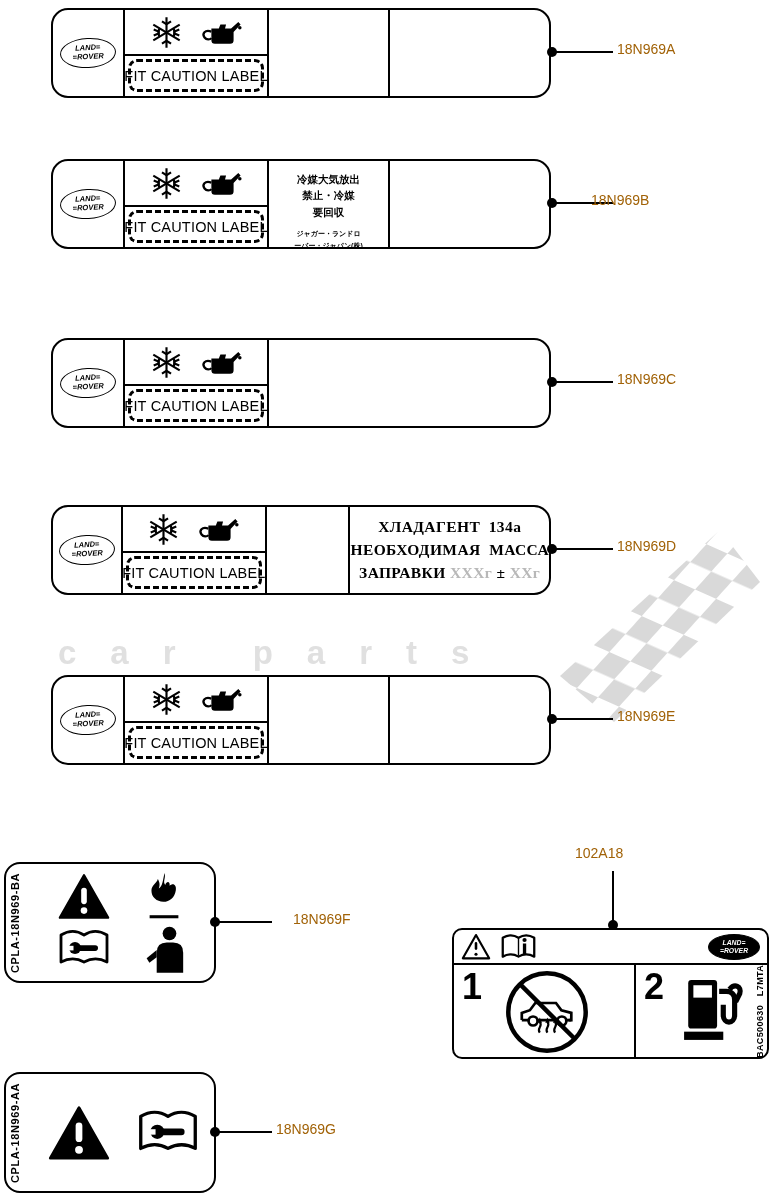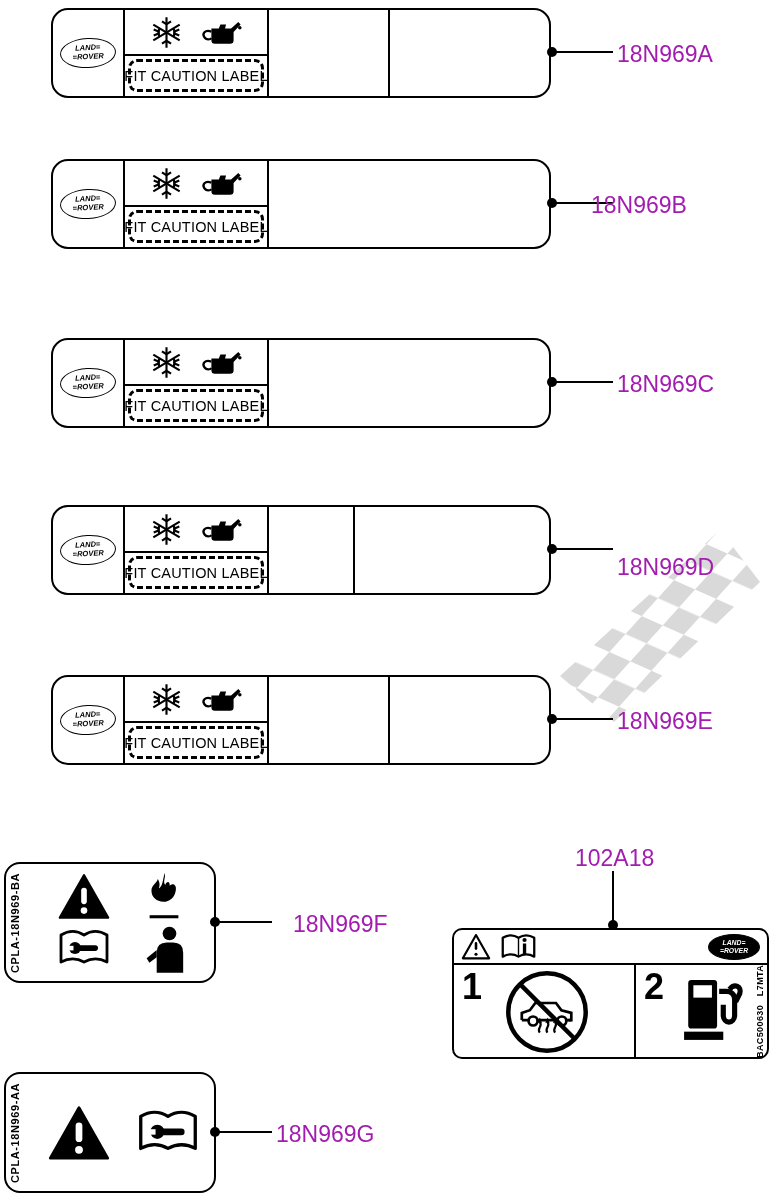--- a/index.html
+++ b/index.html
@@ -48,21 +48,21 @@
            letter-spacing:0.4px;width:100%;}
   .ru-gray{color:#b8b8b8;}
 
   
   .leader{position:absolute;height:2.4px;background:#000;z-index:1;}
   .leader::before{content:"";position:absolute;left:-4px;top:-3.6px;width:10px;height:10px;
                   border-radius:50%;background:#000;}
   .leader-v{position:absolute;width:2.4px;background:#000;z-index:1;}
   .leader-v::after{content:"";position:absolute;left:-3.6px;bottom:-4px;width:10px;height:10px;
                    border-radius:50%;background:#000;}
-  .callout{position:absolute;color:#a21caf;font-size:23px;z-index:1;white-space:nowrap;}
+  .callout{position:absolute;color:#a16207;font-size:14px;z-index:1;white-space:nowrap;}
 
   
   .small-label{position:absolute;left:4px;width:212px;height:121px;border:2.5px solid #000;
                border-radius:16px;box-sizing:border-box;z-index:1;}
   .side-code{position:absolute;left:3px;top:0;bottom:0;display:flex;align-items:center;
              justify-content:center;writing-mode:vertical-rl;transform:rotate(180deg);
              font-size:11px;font-weight:bold;letter-spacing:0.6px;}
   .icon-grid{position:absolute;top:6px;right:10px;bottom:6px;left:38px;display:grid;
              grid-template-columns:1fr 1fr;place-items:center;}
   .icon-pair{position:absolute;top:0;right:6px;bottom:0;left:34px;display:flex;
@@ -159,20 +159,21 @@
       <rect x="9" y="8" width="18" height="12" fill="#fff"></rect>
       <rect x="0" y="53" width="38" height="8" fill="#000"></rect>
       <path d="M34 14h7c5 0 8 3 8 8v15c0 9-11 9-11 0V27" fill="none" stroke="#000" stroke-width="5"></path>
       <path d="M44 12c5-6 12-3 10 4l-4 8" fill="none" stroke="#000" stroke-width="5"></path>
     </symbol>
   </defs>
 </svg>
 
 <div class="canvas">
 
+  <div class="wm-tagline">car parts</div>
   <svg class="wm-flag" width="212" height="198">
     <defs>
       <pattern id="chk" width="46" height="46" patternUnits="userSpaceOnUse" patternTransform="rotate(24) skewX(-18)">
         <rect width="23" height="23" fill="#d9d9d9"></rect>
         <rect x="23" y="23" width="23" height="23" fill="#d9d9d9"></rect>
       </pattern>
     </defs>
     <polygon points="12,152 172,6 212,58 66,198" fill="url(#chk)"></polygon>
   </svg>
 
@@ -214,20 +215,29 @@
             <use href="#s-snow"></use>
           </svg>
         <svg class="ic" width="44" height="28">
             <use href="#s-oil"></use>
           </svg>
       </div>
       <div class="dashed-box">
         <span>FIT CAUTION LABEL</span>
       </div>
     </div>
+    <div class="cell cell3 jp-cell">
+      <div class="jp-big">冷媒大気放出</div>
+      <div class="jp-big">禁止・冷媒</div>
+      <div class="jp-big">要回収</div>
+      <div class="jp-small">
+        <div>ジャガー・ランドロ</div>
+        <div>ーバー・ジャパン(株)</div>
+      </div>
+    </div>
     <div class="cell4"></div>
   </div>
   <div class="leader" style="top:202px;left:551px;width:62px"></div>
   <div class="callout" style="top:192px;left:591px">18N969B</div>
 
   <div class="strip" style="top:338px">
     <div class="cell logo-cell">
       <span class="lr-oval">
         <i>LAND=</i>
         <i>=ROVER</i>
@@ -265,23 +275,35 @@
           </svg>
         <svg class="ic" width="44" height="28">
             <use href="#s-oil"></use>
           </svg>
       </div>
       <div class="dashed-box">
         <span>FIT CAUTION LABEL</span>
       </div>
     </div>
     <div class="cell cell3 narrow"></div>
+    <div class="cell4">
+      <div class="ru-cell">
+        <div>ХЛАДАГЕНТ&nbsp;&nbsp;134a</div>
+        <div>НЕОБХОДИМАЯ&nbsp;&nbsp;МАССА</div>
+        <div>
+          <span>ЗАПРАВКИ</span>
+          <span class="ru-gray">XXXг</span>
+          <span>±</span>
+          <span class="ru-gray">XXг</span>
+        </div>
+      </div>
+    </div>
   </div>
   <div class="leader" style="top:548px;left:551px;width:62px"></div>
-  <div class="callout" style="top:554px;left:617px">18N969D</div>
+  <div class="callout" style="top:538px;left:617px">18N969D</div>
 
   <div class="strip" style="top:675px">
     <div class="cell logo-cell">
       <span class="lr-oval">
         <i>LAND=</i>
         <i>=ROVER</i>
       </span>
     </div>
     <div class="cell icon-cell">
       <div class="icon-row">

